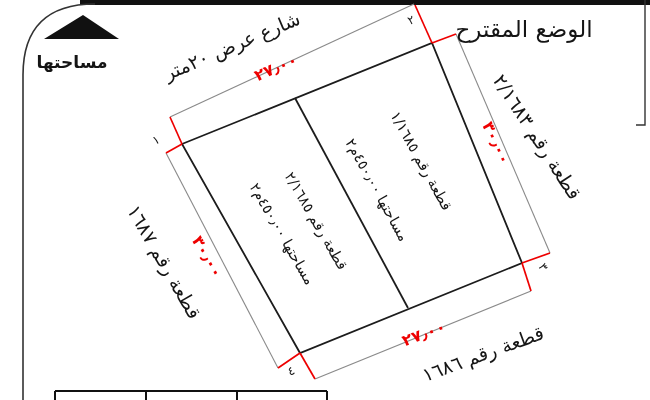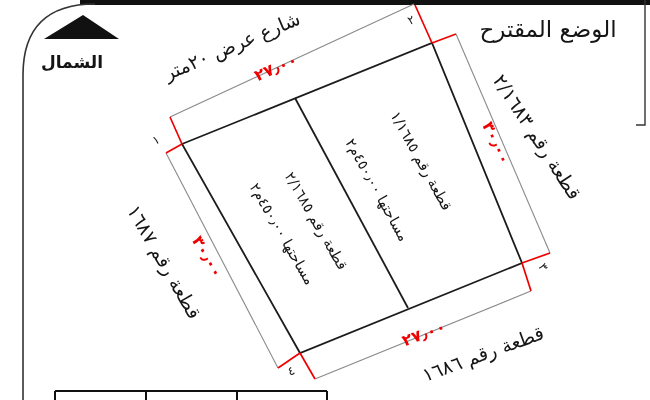--- a/index.html
+++ b/index.html
@@ -5,21 +5,21 @@
   html,body{margin:0;padding:0;background:#fff;}
   #stage{
     position:relative;width:650px;height:400px;overflow:hidden;background:#ffffff;
     font-family:"DejaVu Sans",sans-serif;
   }
   #drawing-svg{position:absolute;left:0;top:0;}
   .txt{
     position:absolute;white-space:nowrap;color:#151515;
     transform-origin:center center;direction:rtl;line-height:1;
   }
-  .title{font-size:23px;letter-spacing:0.5px;margin-left:24px;}
+  .title{font-size:23px;letter-spacing:0.5px;}
   .north{font-size:17px;font-weight:bold;}
   .neighbor{font-size:19px;}
   .street{font-size:19px;}
   .parcel{font-size:14.5px;}
   .dim{font-size:16px;font-weight:bold;color:#ee0000;}
   .corner-num{font-size:12px;}
   
   .r-m23{transform:translate(-50%,-50%) rotate(-23deg);}
   .r-m20{transform:translate(-50%,-50%) rotate(-20deg);}
   .r-m24{transform:translate(-50%,-50%) rotate(-24deg);}
@@ -67,21 +67,21 @@
     <g stroke="#111" stroke-width="2">
       <line x1="55" y1="391" x2="327" y2="391"></line>
       <line x1="55" y1="391" x2="55" y2="400"></line>
       <line x1="146" y1="391" x2="146" y2="400"></line>
       <line x1="237" y1="391" x2="237" y2="400"></line>
       <line x1="327" y1="391" x2="327" y2="400"></line>
     </g>
   </svg>
 
   <div class="txt title r-0" style="left:524px;top:29px;">الوضع المقترح</div>
-  <div class="txt north r-0" style="left:72px;top:62px;">الشمال</div>
+  <div class="txt north r-0" style="left:72px;top:62px;">مساحتها</div>
 
   <div class="txt street r-m23" style="left:232px;top:46px;">شارع عرض ٢٠متر</div>
 
   <div class="txt neighbor r-p57" style="left:537px;top:137px;">قطعة رقم ٢/١٦٨٣</div>
   <div class="txt neighbor r-p60" style="left:164px;top:262px;">قطعة رقم ١٦٨٧</div>
   <div class="txt neighbor r-m20" style="left:483px;top:354px;">قطعة رقم ١٦٨٦</div>
 
   <div class="txt parcel r-p61" style="left:421px;top:161px;">قطعة رقم ١/١٦٨٥</div>
   <div class="txt parcel r-p61" style="left:377px;top:190px;">مساحتها ٤٥٠٫٠٠م٢</div>
   <div class="txt parcel r-p60" style="left:316px;top:221px;">قطعة رقم ٢/١٦٨٥</div>

